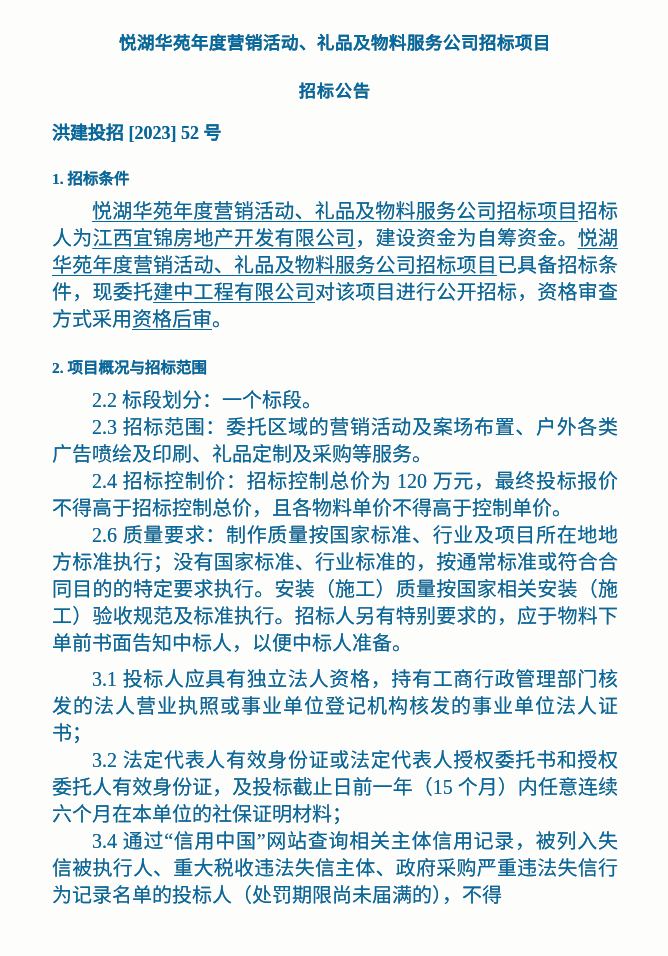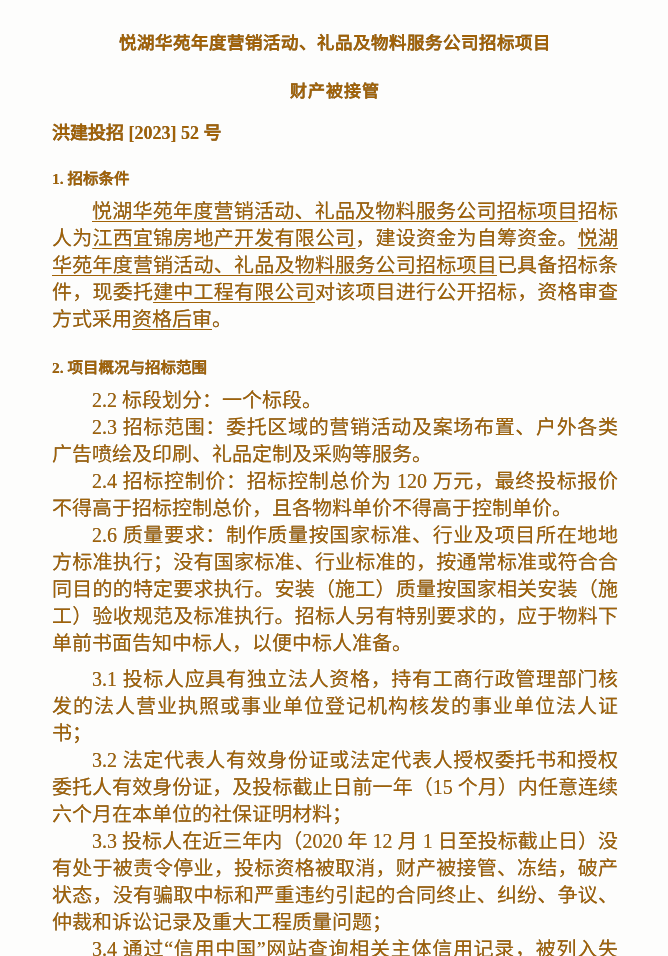--- a/index.html
+++ b/index.html
@@ -13,21 +13,21 @@
     font-family: "Liberation Serif", "DejaVu Serif", serif;
   }
   .page {
     position: relative;
     width: 668px;
     height: 956px;
     box-sizing: border-box;
     background: #fdfdfc;
     padding: 32px 50px 0 52px;
     overflow: hidden;
-    color: #a16207;
+    color: #0369a1;
     text-shadow: 0 0 0.5px rgba(20,20,20,0.55);
   }
   .doc-title {
     margin: 0;
     text-align: center;
     font-size: 17.5px;
     font-weight: bold;
     line-height: 22px;
     letter-spacing: 0.5px;
   }
@@ -68,21 +68,21 @@
     text-underline-offset: 3px;
     text-decoration-thickness: 1px;
   }
 </style>
 </head>
 <body>
 
 <div class="page">
 
   <h1 class="doc-title">悦湖华苑年度营销活动、礼品及物料服务公司招标项目</h1>
-  <h2 class="doc-subtitle">财产被接管</h2>
+  <h2 class="doc-subtitle">招标公告</h2>
   <h2 class="doc-number">洪建投招 [2023] 52 号</h2>
 
   <section>
     <h3 class="sec-heading">1. 招标条件</h3>
     <div class="sec-body">
       <p class="para"><span class="u">悦湖华苑年度营销活动、礼品及物料服务公司招标项目</span><span>招标人为</span><span class="u">江西宜锦房地产开发有限公司</span><span>，建设资金为自筹资金。</span><span class="u">悦湖华苑年度营销活动、礼品及物料服务公司招标项目</span><span>已具备招标条件，现委托</span><span class="u">建中工程有限公司</span><span>对该项目进行公开招标，资格审查方式采用</span><span class="u">资格后审</span><span>。</span></p>
     </div>
   </section>
 
   <section>
@@ -92,18 +92,17 @@
       <p class="para">2.3 招标范围：委托区域的营销活动及案场布置、户外各类广告喷绘及印刷、礼品定制及采购等服务。</p>
       <p class="para">2.4 招标控制价：招标控制总价为 120 万元，最终投标报价不得高于招标控制总价，且各物料单价不得高于控制单价。</p>
       <p class="para">2.6 质量要求：制作质量按国家标准、行业及项目所在地地方标准执行；没有国家标准、行业标准的，按通常标准或符合合同目的的特定要求执行。安装（施工）质量按国家相关安装（施工）验收规范及标准执行。招标人另有特别要求的，应于物料下单前书面告知中标人，以便中标人准备。</p>
     </div>
   </section>
 
   <section>
     <div class="sec-body">
       <p class="para">3.1 投标人应具有独立法人资格，持有工商行政管理部门核发的法人营业执照或事业单位登记机构核发的事业单位法人证书；</p>
       <p class="para">3.2 法定代表人有效身份证或法定代表人授权委托书和授权委托人有效身份证，及投标截止日前一年（15 个月）内任意连续六个月在本单位的社保证明材料；</p>
-      <p class="para">3.3 投标人在近三年内（2020 年 12 月 1 日至投标截止日）没有处于被责令停业，投标资格被取消，财产被接管、冻结，破产状态，没有骗取中标和严重违约引起的合同终止、纠纷、争议、仲裁和诉讼记录及重大工程质量问题；</p>
       <p class="para">3.4 通过“信用中国”网站查询相关主体信用记录，被列入失信被执行人、重大税收违法失信主体、政府采购严重违法失信行为记录名单的投标人（处罚期限尚未届满的），不得</p>
     </div>
   </section>
 
 </div>
 
 </body></html>

